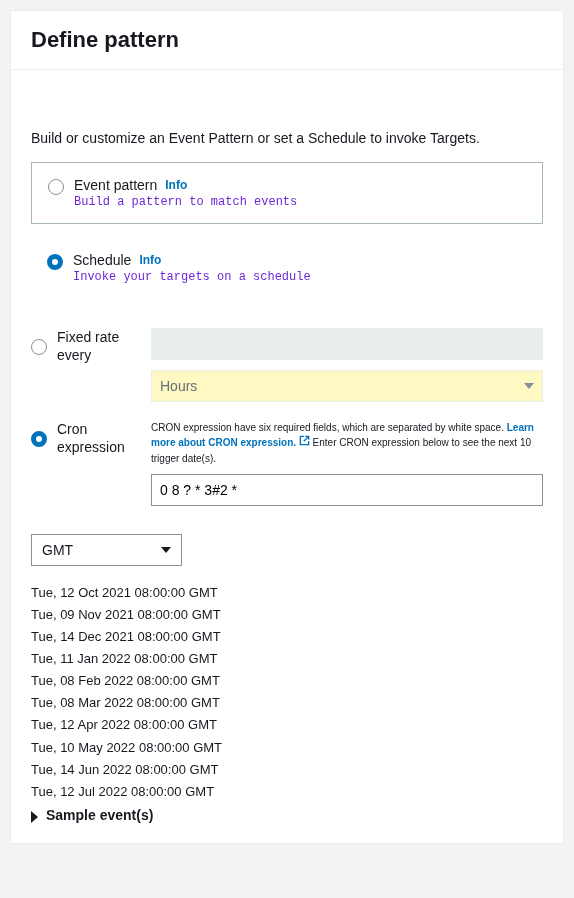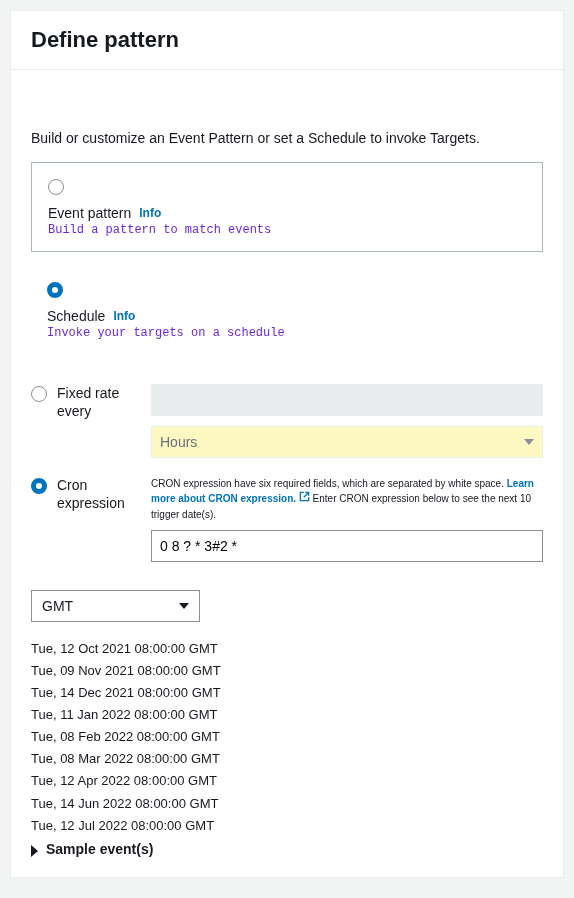--- a/index.html
+++ b/index.html
@@ -28,35 +28,35 @@
   }
   .intro {
     margin-bottom: 16px;
     margin-top: 40px;
   }
   .option-box {
     border: 1px solid #aab7b8;
     padding: 14px 16px;
     margin-bottom: 28px;
   }
-  .radio-row { display: flex; align-items: flex-start; gap: 10px; flex-direction: column; }
+  .radio-row { display: flex; align-items: flex-start; gap: 10px; }
   .radio-control {
     width: 16px; height: 16px; border-radius: 50%;
     border: 1px solid #879196; background: #fff; flex-shrink: 0;
     margin-top: 2px; position: relative;
   }
   .radio-control.checked { border: 5px solid #0073bb; }
   .radio-label-block .label-line { display:flex; align-items:center; gap:8px; }
   .radio-label-block .label-line .label-text { font-weight:400; font-size:14px; }
   .info-link { color:#0073bb; font-size:12px; font-weight:700; cursor:pointer; }
   .desc { color:#6d28d9; font-size:12px; margin-top:2px;font-family:Liberation Mono, monospace; }
   .schedule-block { padding: 0 16px 20px 16px; }
   .sub-options { margin-top: 24px; }
   .sub-row { display:flex; align-items:flex-start; gap:10px; margin-bottom: 6px; }
-  .sub-label { width: 110px; flex-shrink:0; display:flex; gap:10px; align-items:flex-start; }
+  .sub-label { width: 110px; flex-shrink:0; display:flex; gap:10px; align-items:center; }
   .sub-label-text { font-size:14px; line-height:1.3; padding-top:0; }
   .sub-fields { flex:1; }
   .input-disabled {
     background:#eaeded; border:1px solid #eaeded; height:32px; width:100%;
     padding:4px 8px; color:#687078; font-size:14px;
   }
   .select-disabled {
     background:#fef9c3; border:1px solid #eaeded; height:32px; width:100%;
     padding:4px 8px; color:#687078; font-size:14px; margin-top:10px;
     display:flex; align-items:center; justify-content:space-between;
@@ -68,21 +68,21 @@
   .cron-help { font-size:10px; line-height:1.5; color:#16191f; margin-bottom:8px; }
   .cron-link { color:#0073bb; font-weight:700; cursor:pointer; }
   .ext-icon { display:inline-block; vertical-align:middle; position:relative; top:-1px; }
   .cron-input {
     width:100%; border:1px solid #879196; height:32px; padding:4px 8px; font-size:14px;
   }
   .trigger-section { margin-top:28px; }
   .trigger-header { display:flex; align-items:center; gap:14px; margin-bottom:16px; }
   .trigger-header .label { font-weight:400; font-size:14px; margin-left:16px; }
   .tz-select {
-    border:1px solid #879196; height:32px; width:169px; padding:4px 10px; font-size:14px;
+    border:1px solid #879196; height:32px; width:151px; padding:4px 10px; font-size:14px;
     display:flex; align-items:center; justify-content:space-between; cursor:pointer; background:#fff;
   }
   .caret-down-dark {
     width:0; height:0; border-left:5px solid transparent; border-right:5px solid transparent;
     border-top:6px solid #16191f;
   }
   .dates-list { list-style:none; font-size:13px; line-height:1.7; color:#16191f; }
   .sample-events { margin-top:4px; display:flex; align-items:flex-end; gap:8px; cursor:pointer; }
   .caret-right {
     width:0; height:0; border-top:6px solid transparent; border-bottom:6px solid transparent;
@@ -169,20 +169,21 @@
         </div>
       </div>
       <ul class="dates-list">
         <li>Tue, 12 Oct 2021 08:00:00 GMT</li>
         <li>Tue, 09 Nov 2021 08:00:00 GMT</li>
         <li>Tue, 14 Dec 2021 08:00:00 GMT</li>
         <li>Tue, 11 Jan 2022 08:00:00 GMT</li>
         <li>Tue, 08 Feb 2022 08:00:00 GMT</li>
         <li>Tue, 08 Mar 2022 08:00:00 GMT</li>
         <li>Tue, 12 Apr 2022 08:00:00 GMT</li>
+        <li>Tue, 10 May 2022 08:00:00 GMT</li>
         <li>Tue, 14 Jun 2022 08:00:00 GMT</li>
         <li>Tue, 12 Jul 2022 08:00:00 GMT</li>
       </ul>
       <div class="sample-events">
         <span class="caret-right"></span>
         <span class="sample-events-label">Sample event(s)</span>
       </div>
     </div>
 
   </div>

